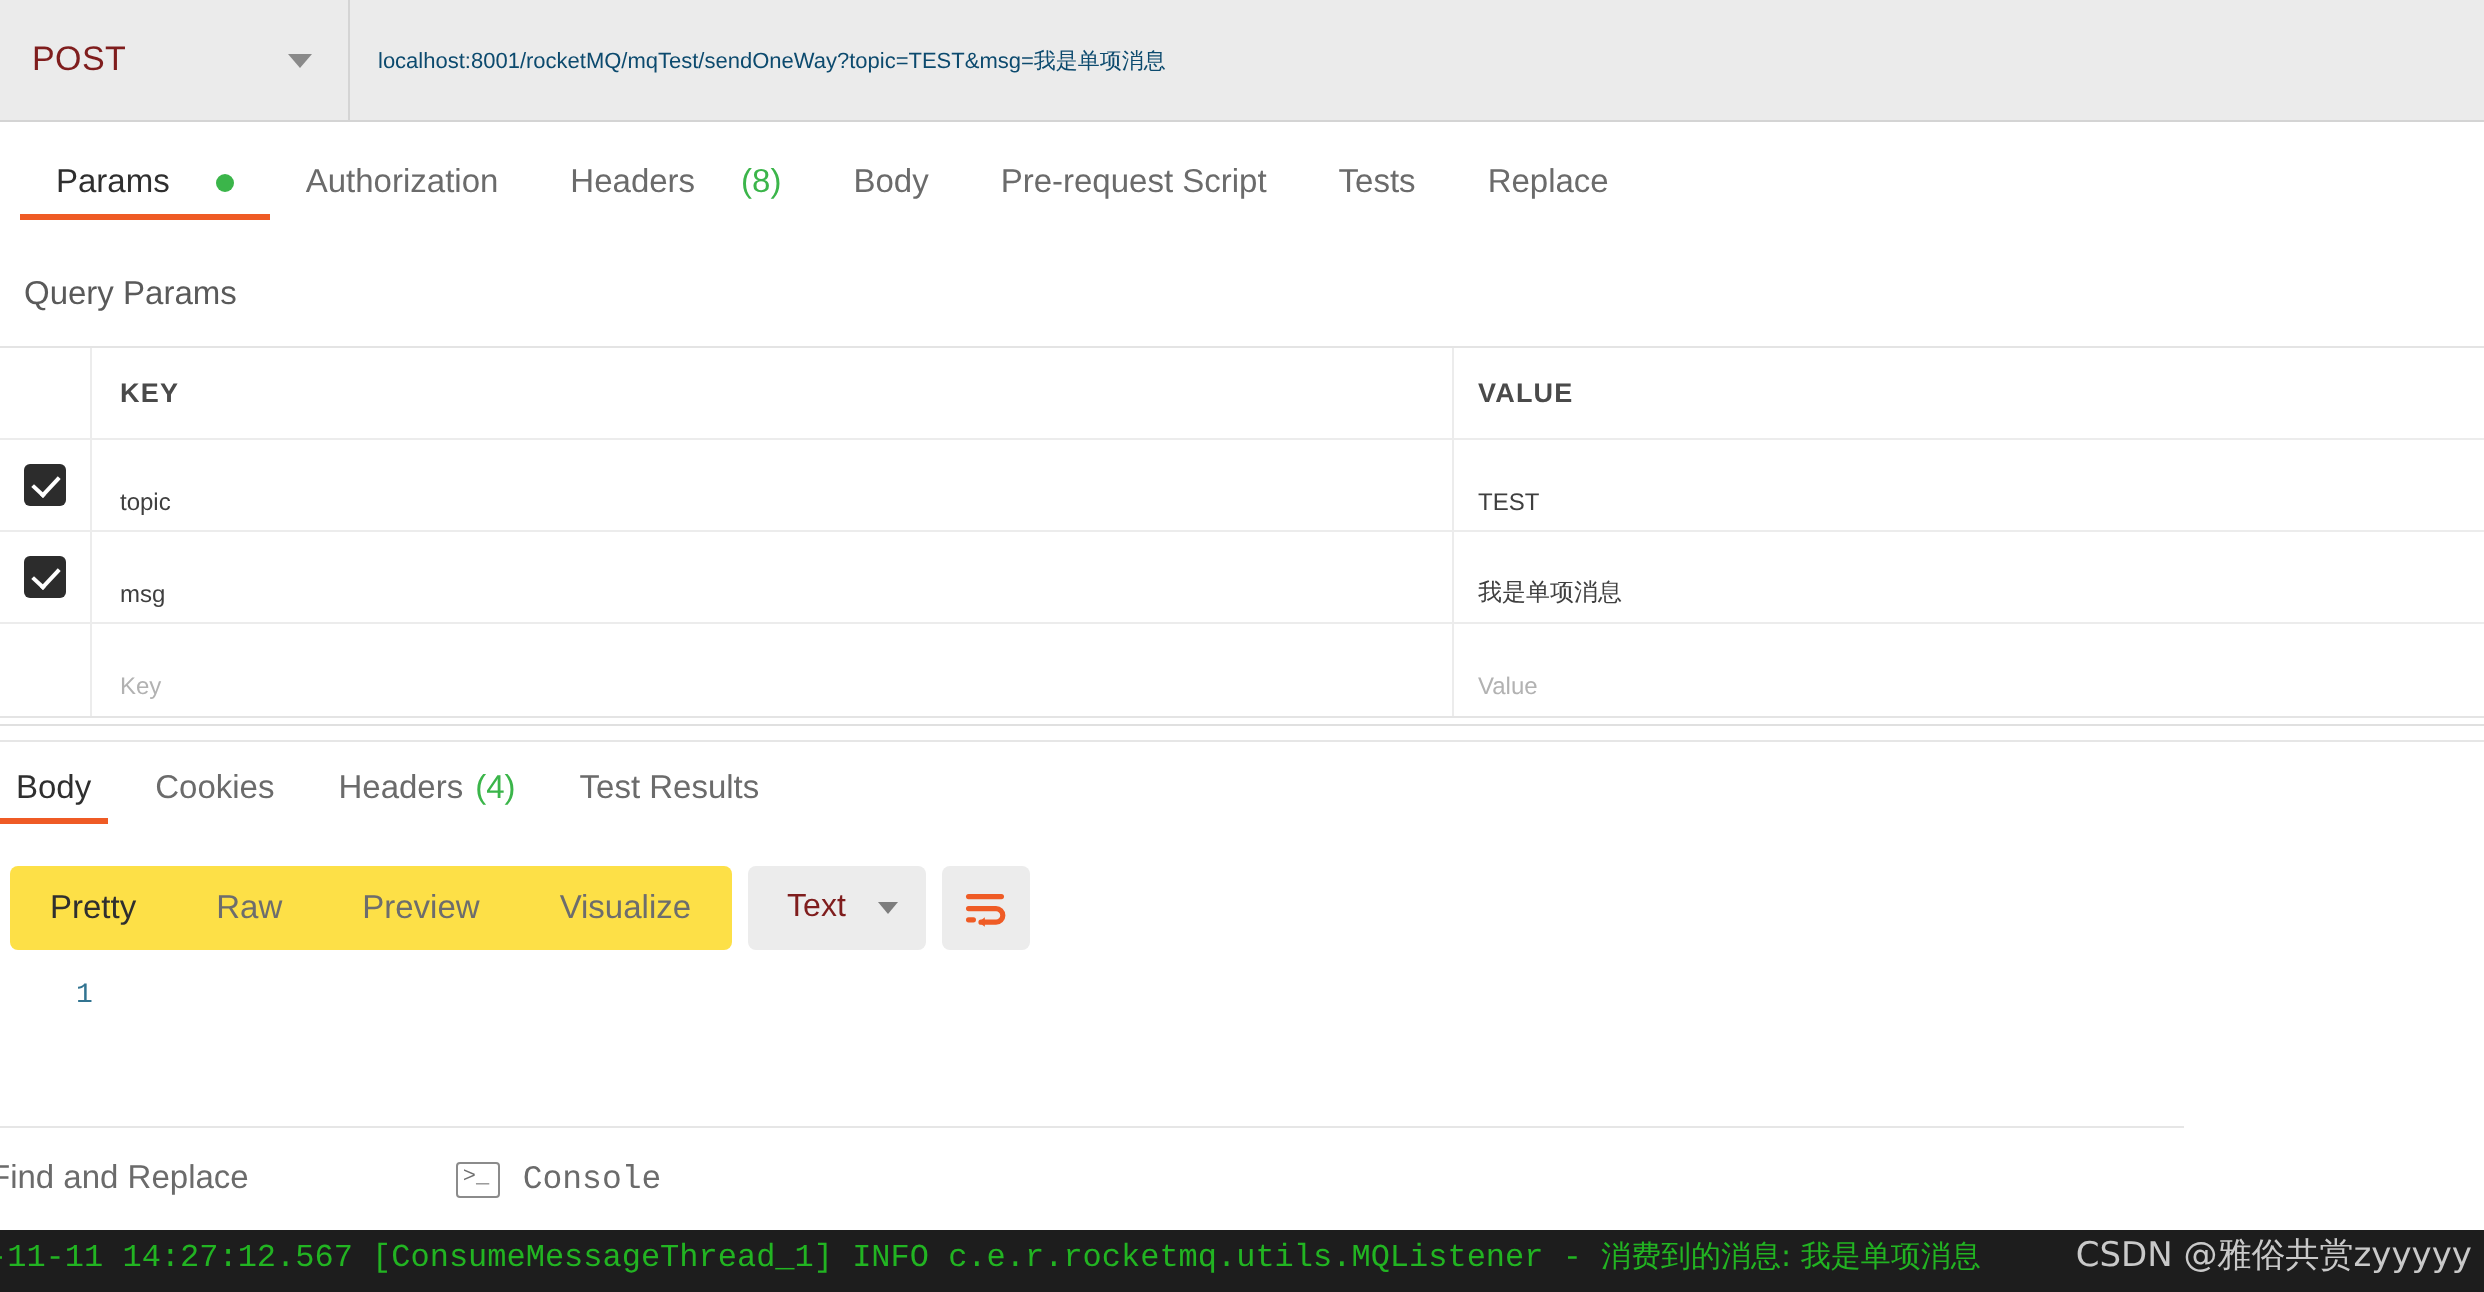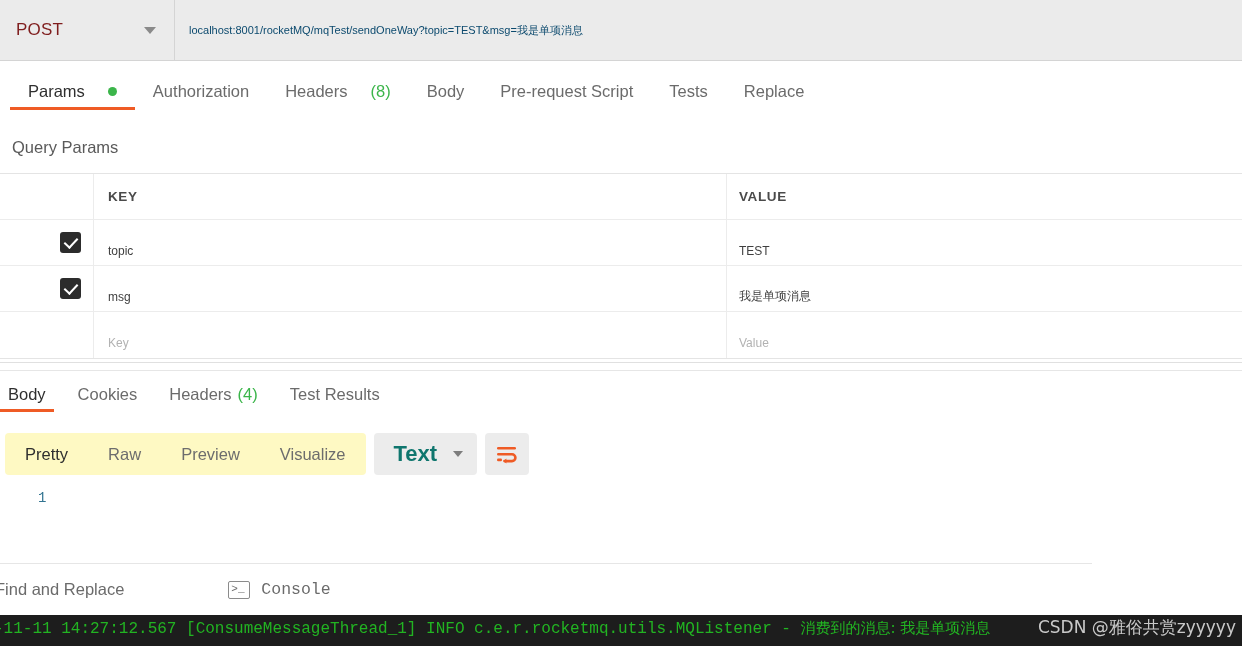--- a/index.html
+++ b/index.html
@@ -71,21 +71,21 @@
   .qp-title {
     position: absolute; left: 12px; top: 138px;
     font-size: 16.5px; color: #5a5a5a;
   }
 
   .params-table {
     position: absolute; left: 0; top: 173px; width: 1242px;
     border-top: 1px solid #e4e4e4;
     border-bottom: 1px solid #e4e4e4;
   }
-  .prow { display: flex; height: 46px; border-bottom: 1px solid #ececec; padding-left: 48px; }
+  .prow { display: flex; height: 46px; border-bottom: 1px solid #ececec; }
   .prow:last-child { border-bottom: none; }
   .prow.header { height: 46px; }
   .cell-check {
     flex: 0 0 46px; width: 46px;
     display: flex; align-items: center; justify-content: center;
     border-right: 1px solid #ececec;
   }
   .cell-key {
     flex: 1 1 auto; display: flex; align-items: center;
     padding-left: 14px; border-right: 1px solid #ececec;
@@ -135,34 +135,34 @@
   }
   .rtab .count { color: #3bb54a; }
 
   
   .fmt-bar {
     position: absolute; left: 5px; top: 433px;
     display: flex; align-items: center; gap: 8px;
   }
   .fmt-group {
     display: flex; align-items: center;
-    background: #fef9c3; border-radius: 4px; height: 42px;
+    background: #fde047; border-radius: 4px; height: 42px;
   }
   .fmt-btn {
     height: 42px; display: flex; align-items: center;
     padding: 0 20px; font-size: 16.5px; color: #6d6d6d; cursor: pointer;
     border-radius: 4px;
   }
   .fmt-btn.active { color: #2f2f2f; }
   .fmt-select {
     display: flex; align-items: center; gap: 16px;
     background: #ececec; border-radius: 4px; height: 42px;
     padding: 0 14px 0 20px; cursor: pointer;
   }
-  .fmt-select .lbl { font-size: 22px; color: #0f766e; font-weight: bold; }
+  .fmt-select .lbl { font-size: 16px; color: #7f1d1d; }
   .caret-sm {
     width: 0; height: 0;
     border-left: 5.5px solid transparent;
     border-right: 5.5px solid transparent;
     border-top: 6.5px solid #7d7d7d;
   }
   .wrap-btn {
     width: 44px; height: 42px; background: #ececec; border-radius: 4px;
     display: flex; align-items: center; justify-content: center; cursor: pointer;
   }

